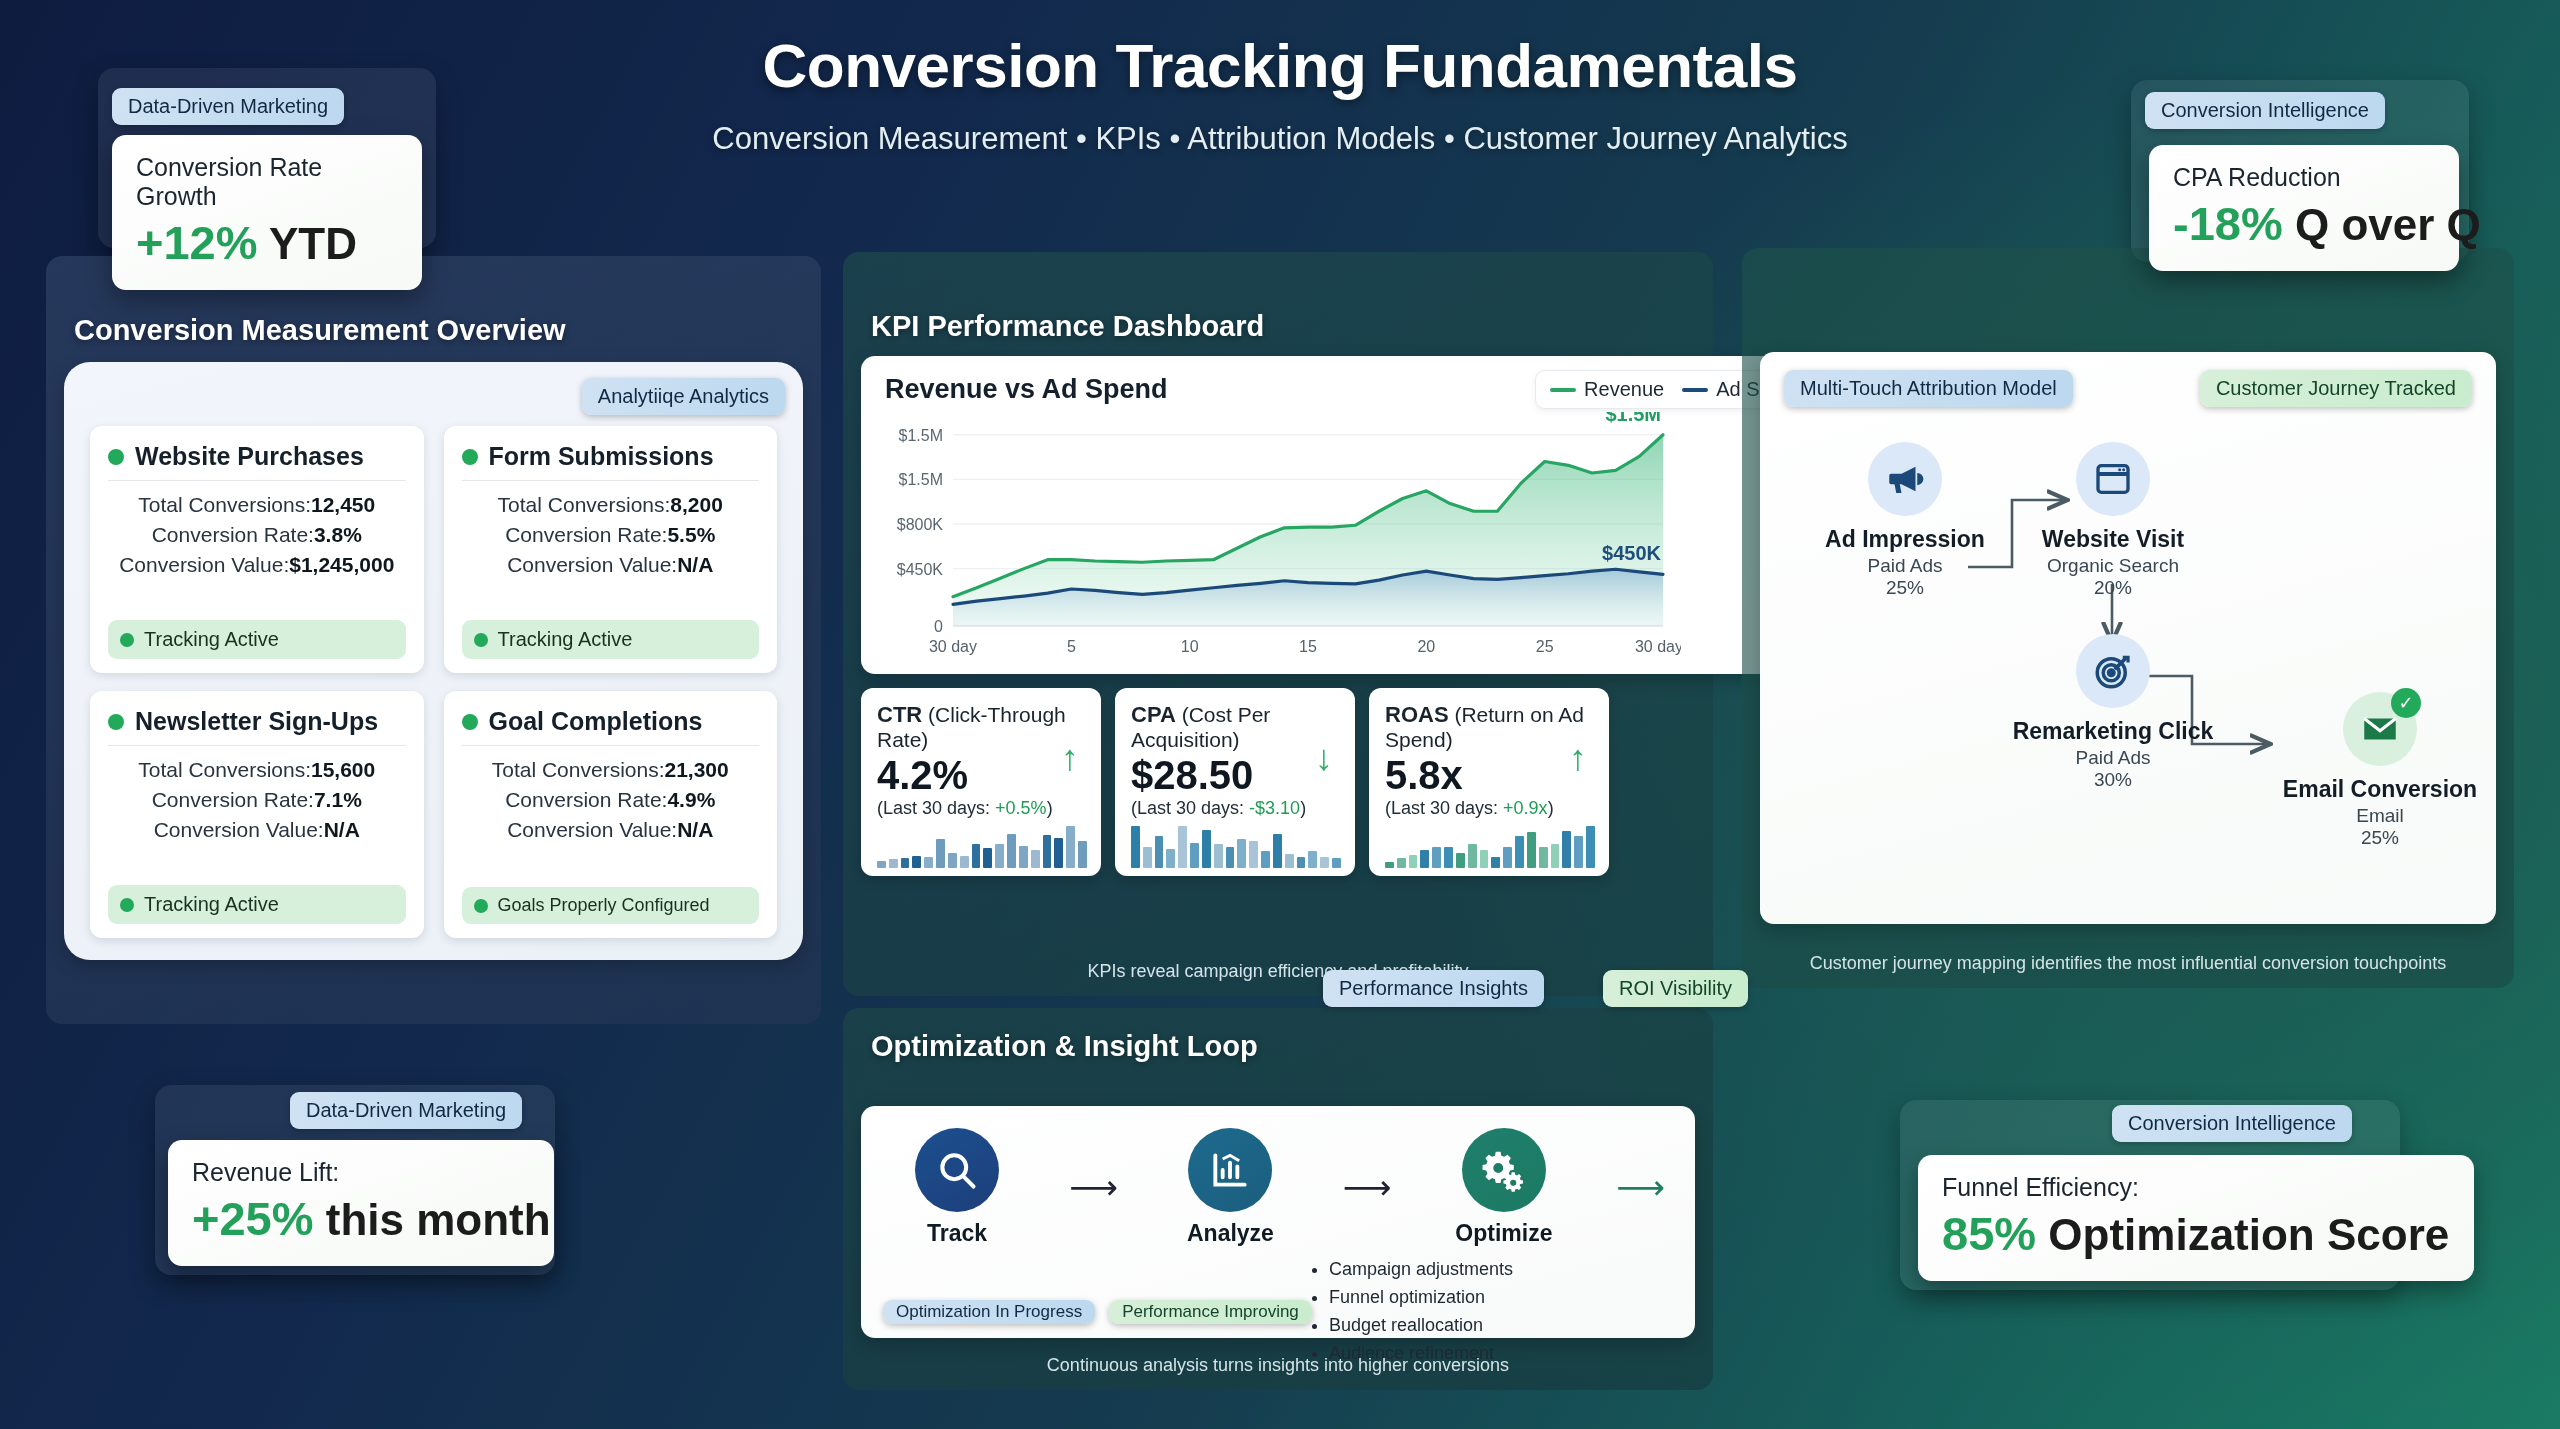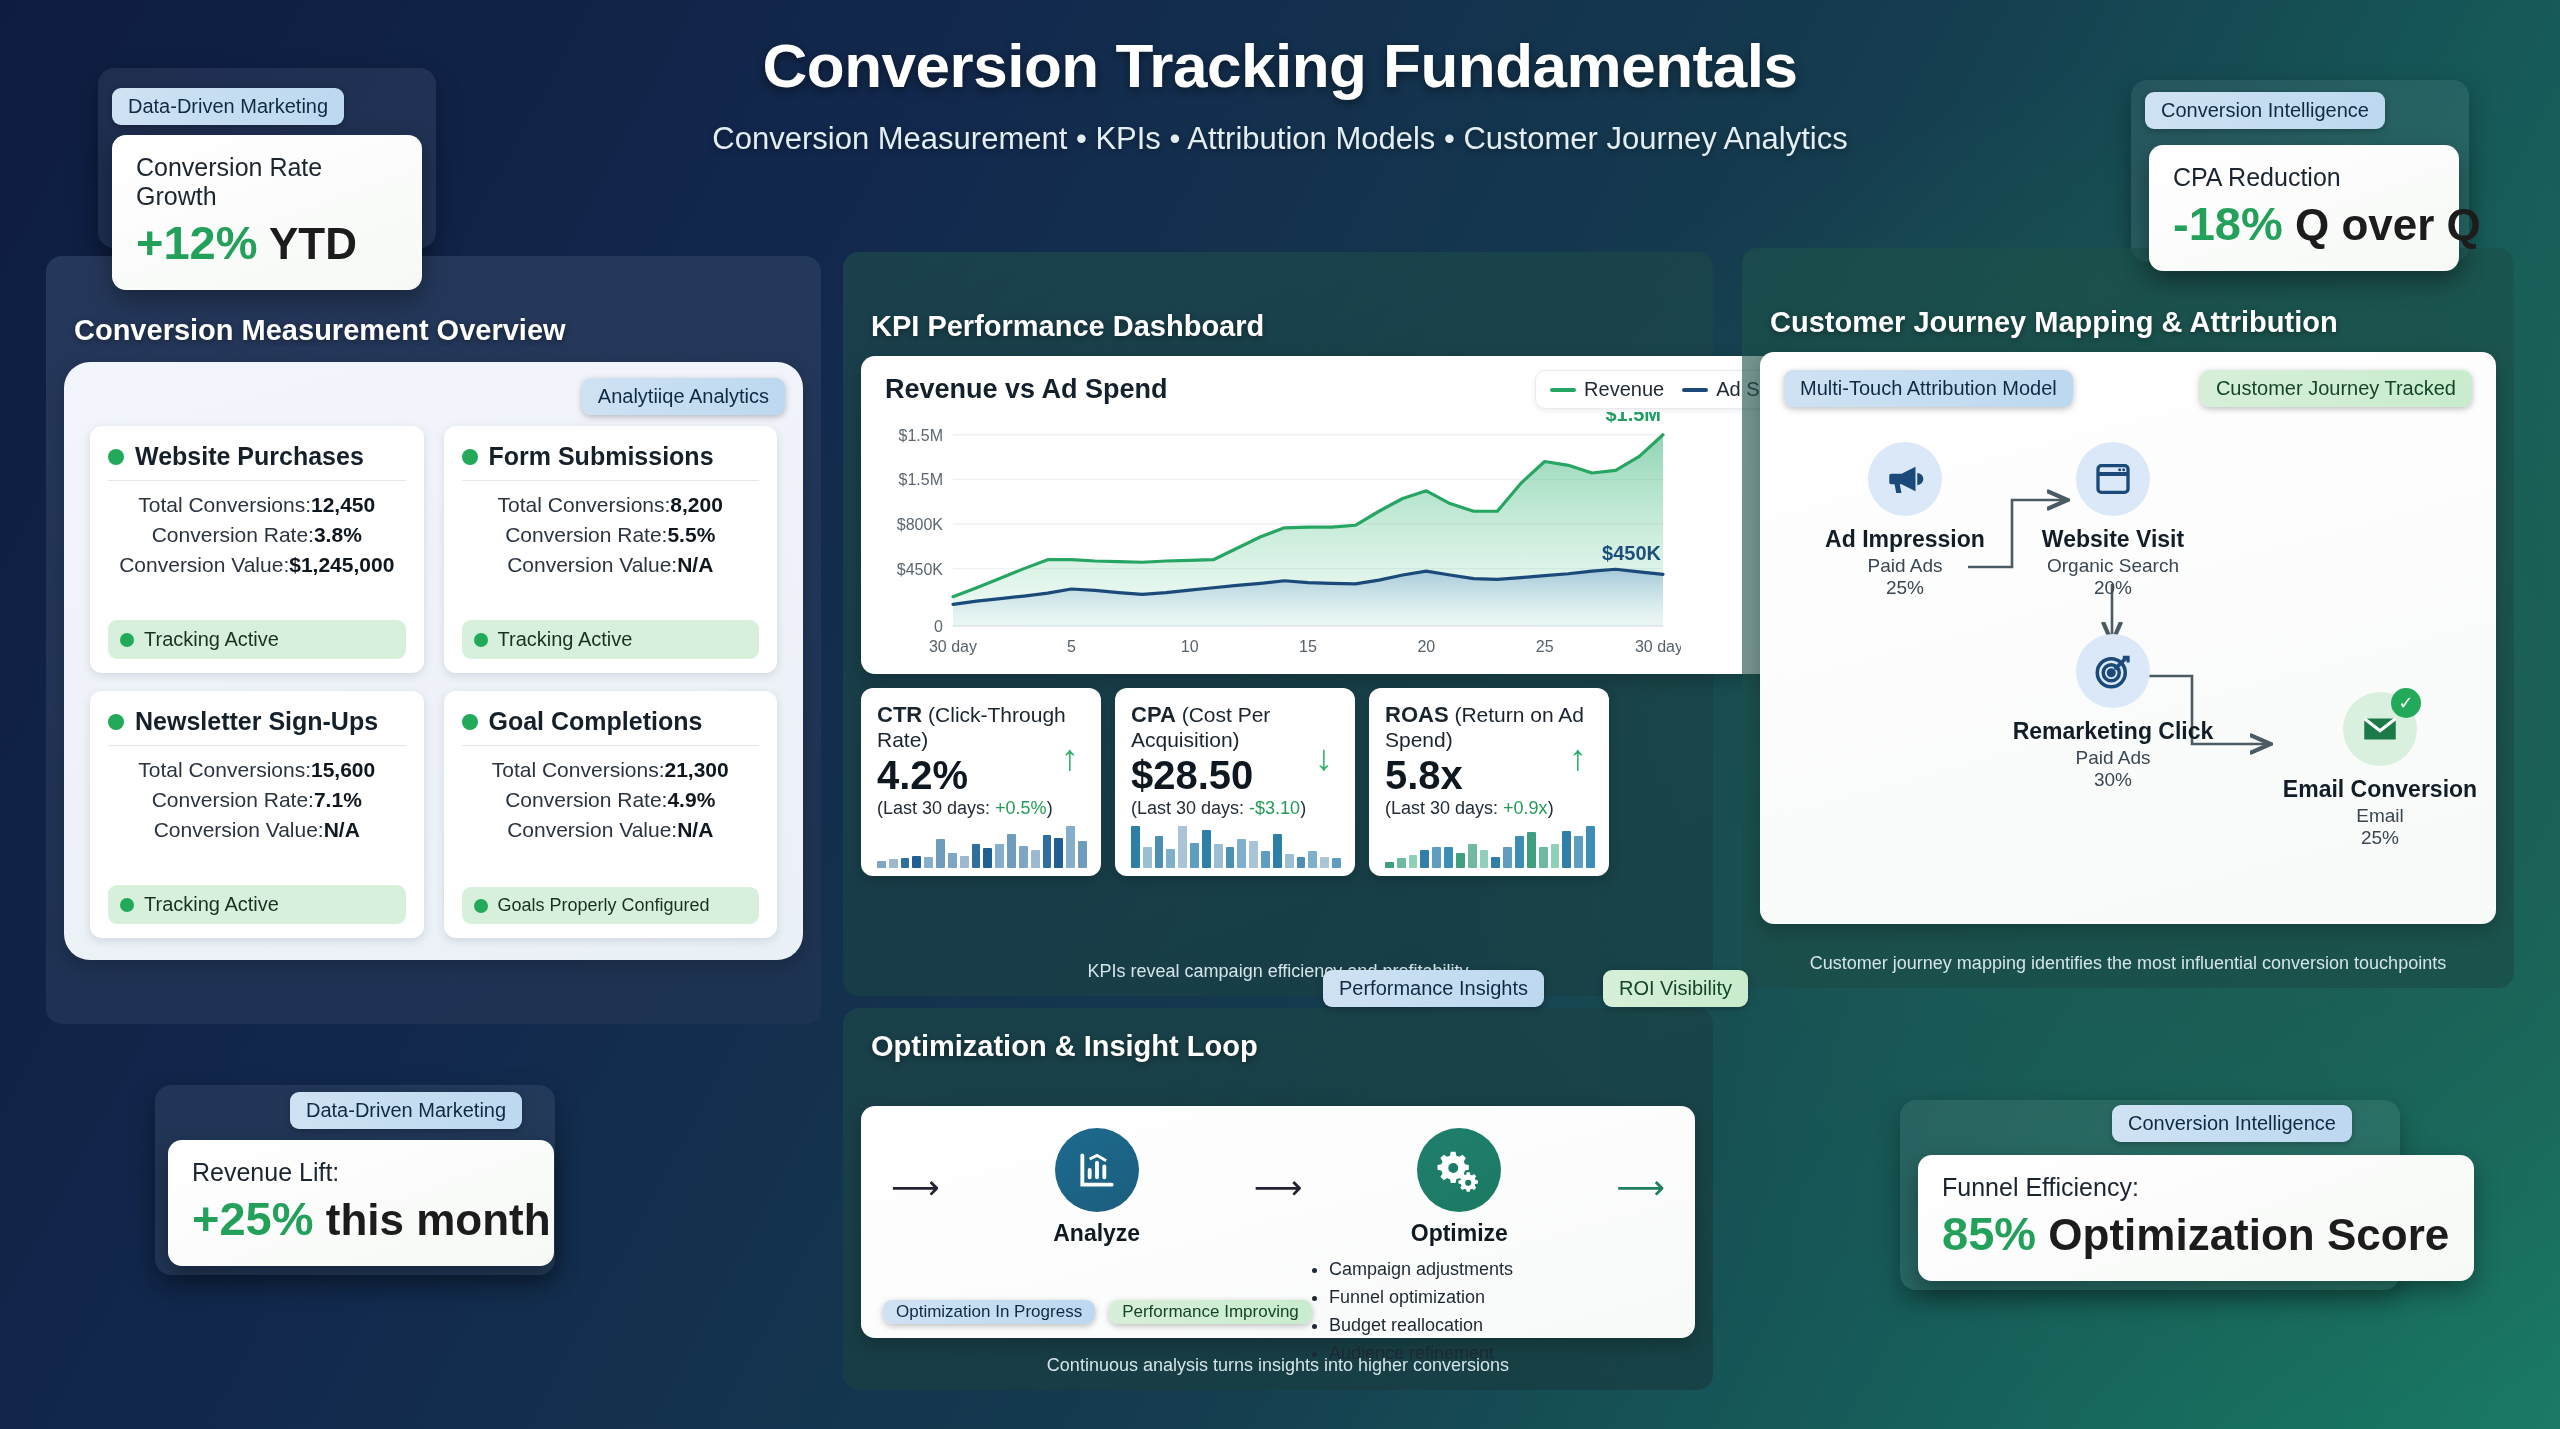--- a/index.html
+++ b/index.html
@@ -443,21 +443,20 @@
             <i style="height: 37px; background: rgb(47, 127, 168);"></i>
             <i style="height: 32px; background: rgb(95, 158, 192);"></i>
             <i style="height: 42px; background: rgb(61, 142, 181);"></i>
           </div>
         </div>
       </div>
     <div class="pfoot">KPIs reveal campaign efficiency and profitability</div>
   </div>
 
   <div class="panel" id="panel-cj">
-    <div class="ptitle">Customer Journey Mapping &amp; Attribution</div>
     <div class="inner-card" id="cj-inner">
       <div class="chip blue" style="left:24px;  top:18px;">Multi-Touch Attribution Model</div>
       <div class="chip green" style="right:24px; top:18px;">Customer Journey Tracked</div>
 
       <svg width="736" height="572" style="position:absolute;left:0;top:0;pointer-events:none">
         <defs>
           <marker id="ah" markerWidth="9" markerHeight="9" refX="7" refY="4.5" orient="auto">
             <path d="M0,1 L8,4.5 L0,8" fill="none" stroke="#4b5b63" stroke-width="1.6"></path>
           </marker>
         </defs>
@@ -519,20 +518,29 @@
         <div class="cj-p">25%</div>
       </div>
     </div>
     <div class="pfoot">Customer journey mapping identifies the most influential conversion touchpoints</div>
   </div>
 
   <div class="panel" id="panel-opt">
     <div class="ptitle" style="top:22px">Optimization &amp; Insight Loop</div>
     <div class="inner-card" id="opt-inner">
       <div class="loop">
+        <div class="loop-step">
+          <div class="loop-circle" style="background:linear-gradient(145deg,#1c4f8f,#1d3f7a)">
+            <svg width="44" height="44" viewBox="0 0 24 24" fill="none" stroke="#fff" stroke-width="2.2">
+                <circle cx="10.5" cy="10.5" r="6.5"></circle>
+                <path d="M15.5 15.5L21 21" stroke-linecap="round"></path>
+              </svg>
+          </div>
+          <div class="loop-lbl">Track</div>
+        </div>
         <div class="loop-arrow">⟶</div>
         <div class="loop-step">
           <div class="loop-circle" style="background:linear-gradient(145deg,#1d6a8e,#1b5e7e)">
             <svg width="44" height="44" viewBox="0 0 24 24" fill="none" stroke="#fff" stroke-width="2.1">
                 <path d="M4 4v16h16" stroke-linecap="round"></path>
                 <path d="M8 16v-4M12 16V8M16 16v-6" stroke-linecap="round"></path>
                 <path d="M8 6l4-2 5 3" stroke-width="1.6"></path>
               </svg>
           </div>
           <div class="loop-lbl">Analyze</div>

